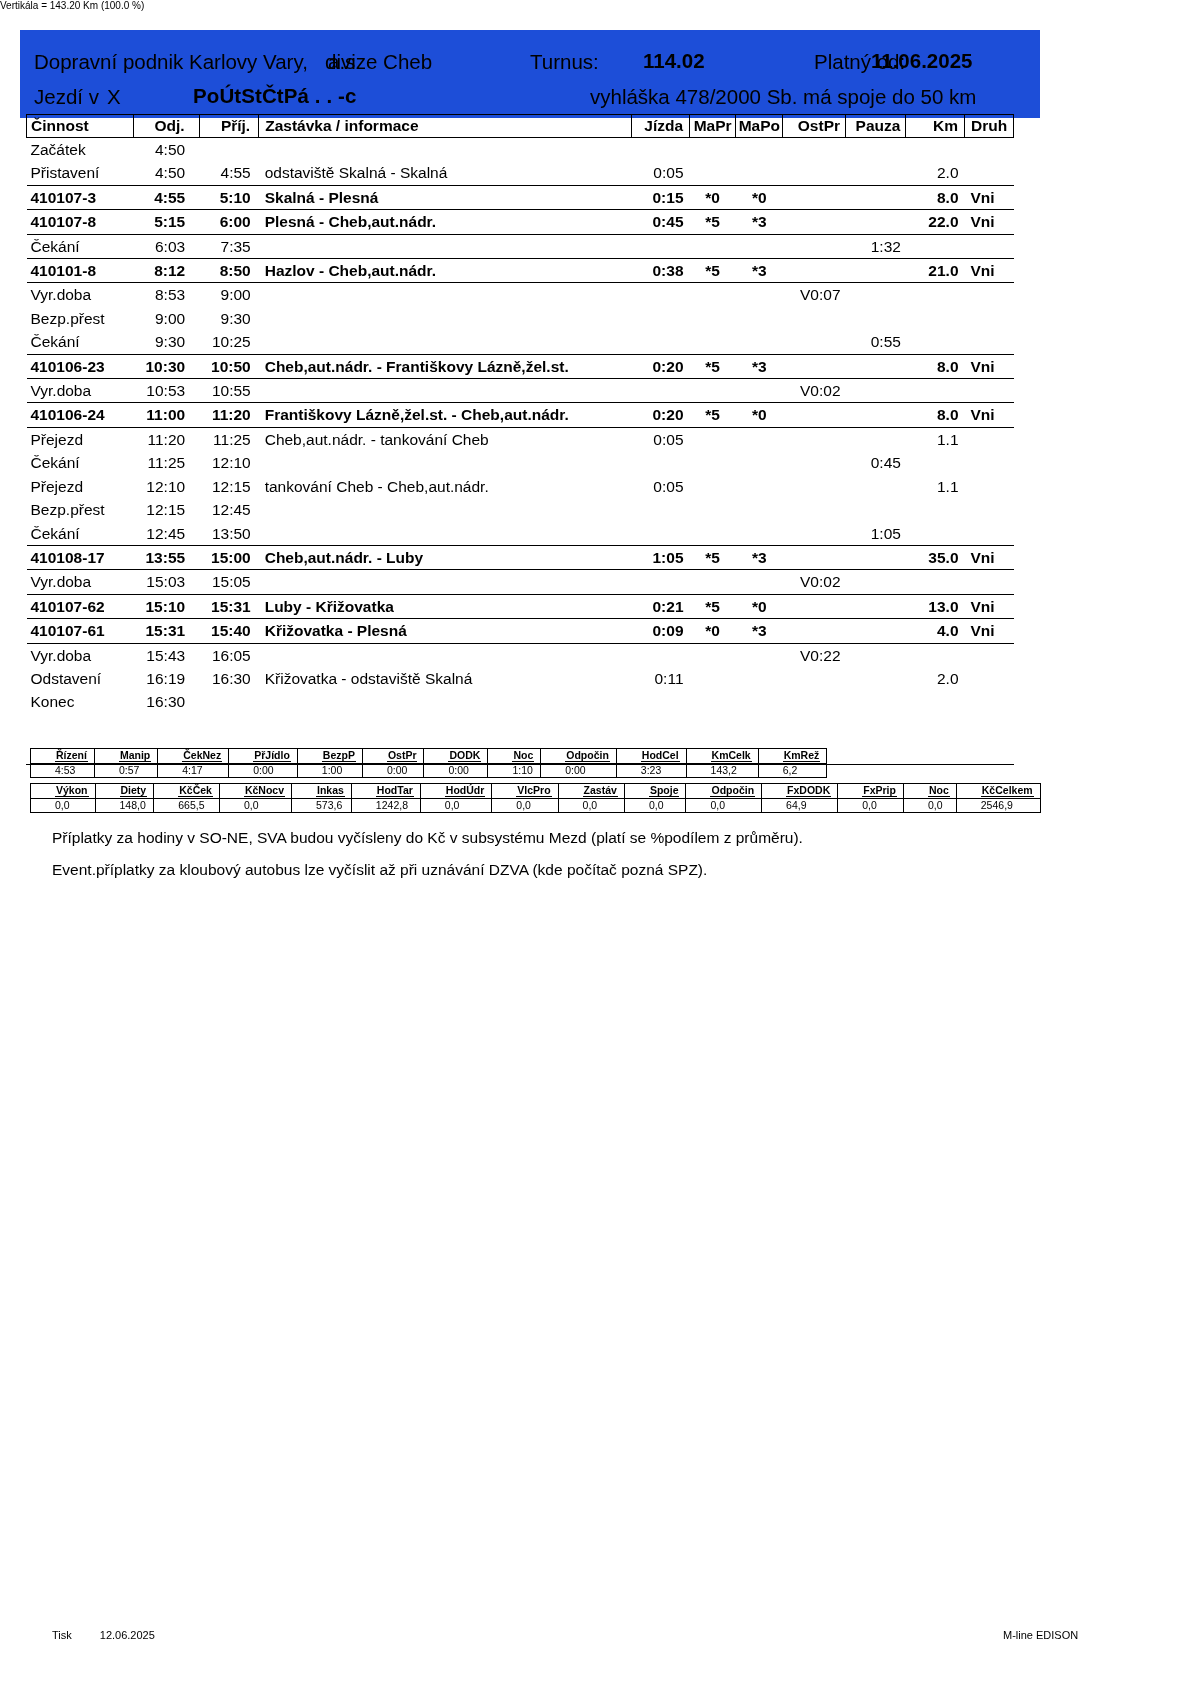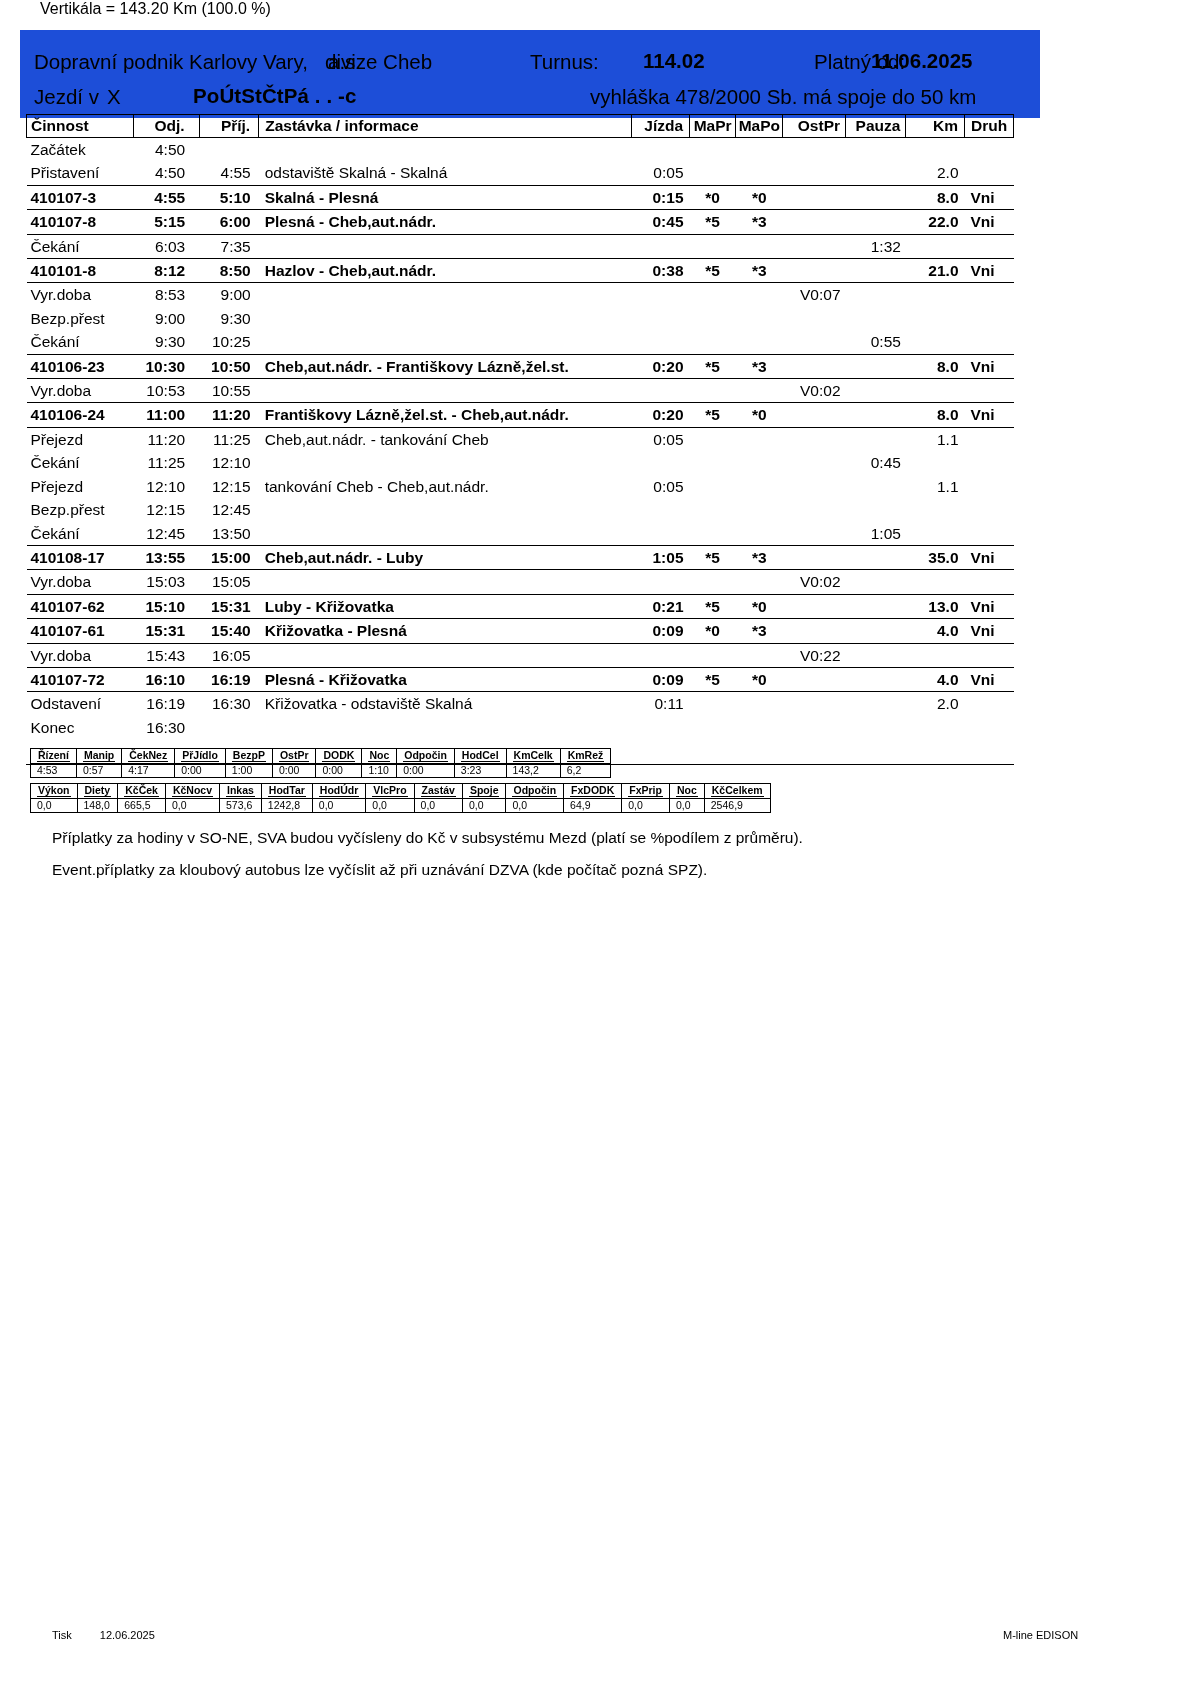--- a/index.html
+++ b/index.html
@@ -112,40 +112,40 @@
   .mini {
     position: absolute;
     border-collapse: collapse;
     font-size: 10.5px;
     font-family: "Liberation Sans", sans-serif;
   }
   .mini td, .mini th {
     border: 0.9px solid #000;
     white-space: nowrap;
     line-height: 11px;
-    padding: 1px 6px 1px 6px;
+    padding: 1px 6px 1px 24px;
   }
   .mini th {
     font-weight: bold;
     font-size: 10.5px;
   }
   .mini th span { border-bottom: 1px solid #000; display: inline-block; padding: 0 1px; }
   .mini td { font-weight: normal; border-top: none; }
   .mini-1 { left: 30px; top: 748px; }
   .mini-2 { left: 30px; top: 783px; }
 
   
   .note {
     position: absolute;
     font-size: 15.5px;
     white-space: nowrap;
   }
   .note-1 { left: 52px; top: 829px; }
   .note-2 { left: 52px; top: 861px; }
-  .vert   { left: 58px; top: 910px; font-size: 16px; white-space: nowrap; padding-left: 40px; }
+  .vert   { left: 58px; top: 910px; font-size: 10px; white-space: nowrap; }
 
   
   .footer-left {
     position: absolute;
     left: 52px;
     top: 1629px;
     font-size: 11px;
     white-space: nowrap;
   }
   .footer-left .f-date { margin-left: 28px; }
@@ -472,33 +472,20 @@
           <td class="c-odj">15:43</td>
           <td class="c-prij">16:05</td>
           <td class="c-zast"></td>
           <td class="c-jizda"></td>
           <td class="c-mapr"></td>
           <td class="c-mapo"></td>
           <td class="c-ostpr">V0:22</td>
           <td class="c-pauza"></td>
           <td class="c-km"></td>
           <td class="c-druh"></td>
-        </tr>
-        <tr class="row-trip">
-          <td class="c-cinnost">410107-72</td>
-          <td class="c-odj">16:10</td>
-          <td class="c-prij">16:19</td>
-          <td class="c-zast">Plesná - Křižovatka</td>
-          <td class="c-jizda">0:09</td>
-          <td class="c-mapr">*5</td>
-          <td class="c-mapo">*0</td>
-          <td class="c-ostpr"></td>
-          <td class="c-pauza"></td>
-          <td class="c-km">4.0</td>
-          <td class="c-druh">Vni</td>
         </tr>
         <tr class="row-plain">
           <td class="c-cinnost">Odstavení</td>
           <td class="c-odj">16:19</td>
           <td class="c-prij">16:30</td>
           <td class="c-zast">Křižovatka - odstaviště Skalná</td>
           <td class="c-jizda">0:11</td>
           <td class="c-mapr"></td>
           <td class="c-mapo"></td>
           <td class="c-ostpr"></td>

